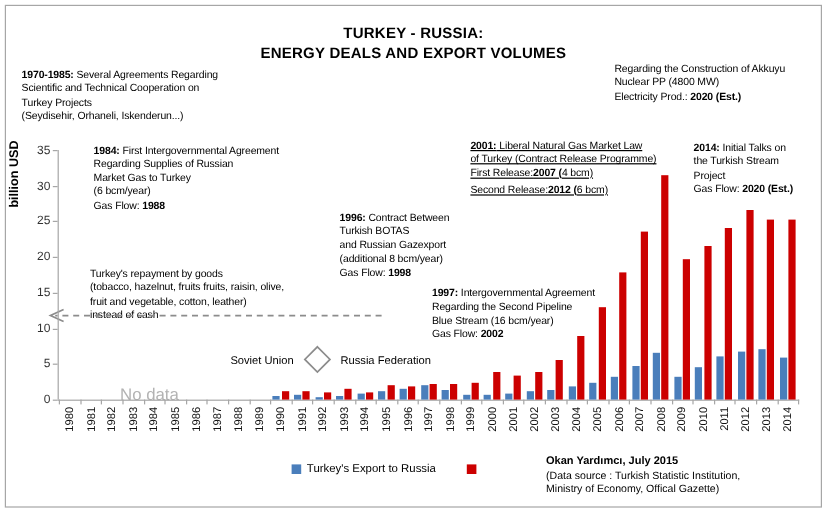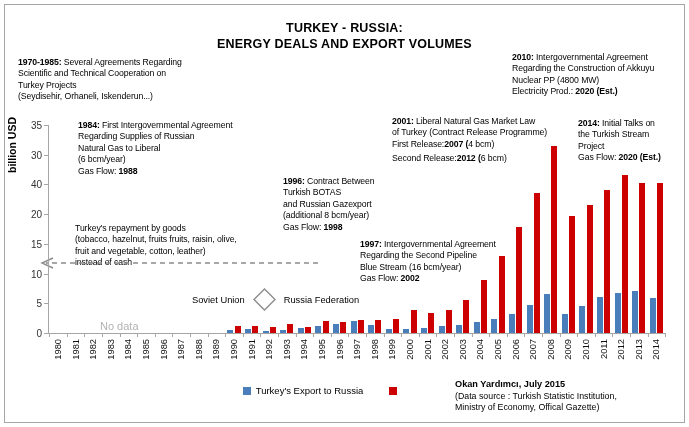--- a/index.html
+++ b/index.html
@@ -10,25 +10,25 @@
          font-weight:bold;font-size:12.5px;line-height:16px;letter-spacing:.2px;}
   .ylabel{position:absolute;left:-22px;top:138px;width:70px;height:14px;text-align:center;
           transform:rotate(-90deg);font-weight:bold;font-size:10.5px;}
   .ann{position:absolute;font-size:8.7px;line-height:11.4px;letter-spacing:-0.1px;}
   .ann .b{font-weight:bold;}
   .ann-1970{left:18px;top:57px;width:230px;}
   .ann-1984{left:78px;top:120px;width:230px;}
   .ann-repay{left:75px;top:223px;width:245px;}
   .ann-1996{left:283px;top:176px;width:150px;}
   .ann-1997{left:360px;top:239px;width:180px;}
-  .ann-2001{left:392px;top:116px;width:195px;}
+  .ann-2001{left:392px;top:116px;width:195px;text-decoration:underline;}
   .ann-2001 .line:nth-child(4){margin-top:3px;}
   .ann-2010{left:512px;top:52px;width:172px;}
   .ann-2014{left:578px;top:118px;width:108px;}
-  .no-data{position:absolute;left:100px;top:320px;width:60px;font-size:11px;color:#b3b3b3;}
+  .no-data{position:absolute;left:100px;top:320px;width:60px;font-size:14px;color:#b3b3b3;}
   .transition{position:absolute;left:192px;top:287px;width:200px;display:flex;
               align-items:center;gap:7px;font-size:9.3px;}
   .axis{position:absolute;background:#a6a6a6;}
   .tick{position:absolute;background:#a6a6a6;}
   .ytick-label{position:absolute;width:26px;text-align:right;font-size:10px;color:#333;}
   .year-label{position:absolute;width:26px;height:12px;text-align:right;font-size:9.3px;
               color:#111;transform:rotate(-90deg);line-height:12px;}
   .bar{position:absolute;width:6.2px;}
   #legend{position:absolute;top:385px;left:100px;width:440px;display:flex;
           justify-content:center;gap:26px;font-size:9.5px;align-items:center;}
@@ -54,21 +54,21 @@
 
   <div class="ann ann-1970">
       <div class="line"><span class="b">1970-1985:</span><span> Several Agreements Regarding</span></div>
       <div class="line"><span>Scientific and Technical Cooperation on</span></div>
       <div class="line"><span>Turkey Projects</span></div>
       <div class="line"><span>(Seydisehir, Orhaneli, Iskenderun...)</span></div>
     </div>
   <div class="ann ann-1984">
       <div class="line"><span class="b">1984:</span><span> First Intergovernmental Agreement</span></div>
       <div class="line"><span>Regarding Supplies of Russian</span></div>
-      <div class="line"><span>Natural Gas to Liberal</span></div>
+      <div class="line"><span>Market Gas to Turkey</span></div>
       <div class="line"><span>(6 bcm/year)</span></div>
       <div class="line"><span>Gas Flow: </span><span class="b">1988</span></div>
     </div>
   <div class="ann ann-repay">
       <div class="line"><span>Turkey's repayment by goods</span></div>
       <div class="line"><span>(tobacco, hazelnut, fruits fruits, raisin, olive,</span></div>
       <div class="line"><span>fruit and vegetable, cotton, leather)</span></div>
       <div class="line"><span>instead of cash</span></div>
     </div>
   <div class="ann ann-1996">
@@ -84,21 +84,20 @@
       <div class="line"><span>Blue Stream (16 bcm/year)</span></div>
       <div class="line"><span>Gas Flow: </span><span class="b">2002</span></div>
     </div>
   <div class="ann ann-2001">
       <div class="line"><span class="b">2001:</span><span>  Liberal Natural Gas Market Law</span></div>
       <div class="line"><span>of  Turkey (Contract Release Programme)</span></div>
       <div class="line"><span>First Release:</span><span class="b">2007 (</span><span>4 bcm)</span></div>
       <div class="line"><span>Second Release:</span><span class="b">2012 (</span><span>6 bcm)</span></div>
     </div>
   <div class="ann ann-2010">
-      <div class="line"><span class="b">2010:</span><span> Intergovernmental Agreement</span></div>
       <div class="line"><span>Regarding the Construction of  Akkuyu</span></div>
       <div class="line"><span>Nuclear PP (4800 MW)</span></div>
       <div class="line"><span>Electricity Prod.: </span><span class="b">2020 (Est.)</span></div>
     </div>
   <div class="ann ann-2014">
       <div class="line"><span class="b">2014:</span><span> Initial Talks on</span></div>
       <div class="line"><span>the Turkish Stream</span></div>
       <div class="line"><span>Project</span></div>
       <div class="line"><span>Gas Flow: </span><span class="b">2020 (Est.)</span></div>
     </div>
@@ -127,21 +126,21 @@
       <div class="ytick-label" style="left: 16px; top: 328px;">0</div>
       <div class="tick" style="left: 44px; top: 303.286px; width: 4px; height: 1px;"></div>
       <div class="ytick-label" style="left: 16px; top: 298.286px;">5</div>
       <div class="tick" style="left: 44px; top: 273.571px; width: 4px; height: 1px;"></div>
       <div class="ytick-label" style="left: 16px; top: 268.571px;">10</div>
       <div class="tick" style="left: 44px; top: 243.857px; width: 4px; height: 1px;"></div>
       <div class="ytick-label" style="left: 16px; top: 238.857px;">15</div>
       <div class="tick" style="left: 44px; top: 214.143px; width: 4px; height: 1px;"></div>
       <div class="ytick-label" style="left: 16px; top: 209.143px;">20</div>
       <div class="tick" style="left: 44px; top: 184.429px; width: 4px; height: 1px;"></div>
-      <div class="ytick-label" style="left: 16px; top: 179.429px;">40</div>
+      <div class="ytick-label" style="left: 16px; top: 179.429px;">25</div>
       <div class="tick" style="left: 44px; top: 154.714px; width: 4px; height: 1px;"></div>
       <div class="ytick-label" style="left: 16px; top: 149.714px;">30</div>
       <div class="tick" style="left: 44px; top: 125px; width: 4px; height: 1px;"></div>
       <div class="ytick-label" style="left: 16px; top: 120px;">35</div>
       <div class="tick" style="left: 49.2px; top: 333px; width: 1px; height: 4px;"></div>
       <div class="tick" style="left: 66.8px; top: 333px; width: 1px; height: 4px;"></div>
       <div class="tick" style="left: 84.4px; top: 333px; width: 1px; height: 4px;"></div>
       <div class="tick" style="left: 102px; top: 333px; width: 1px; height: 4px;"></div>
       <div class="tick" style="left: 119.6px; top: 333px; width: 1px; height: 4px;"></div>
       <div class="tick" style="left: 137.2px; top: 333px; width: 1px; height: 4px;"></div>

